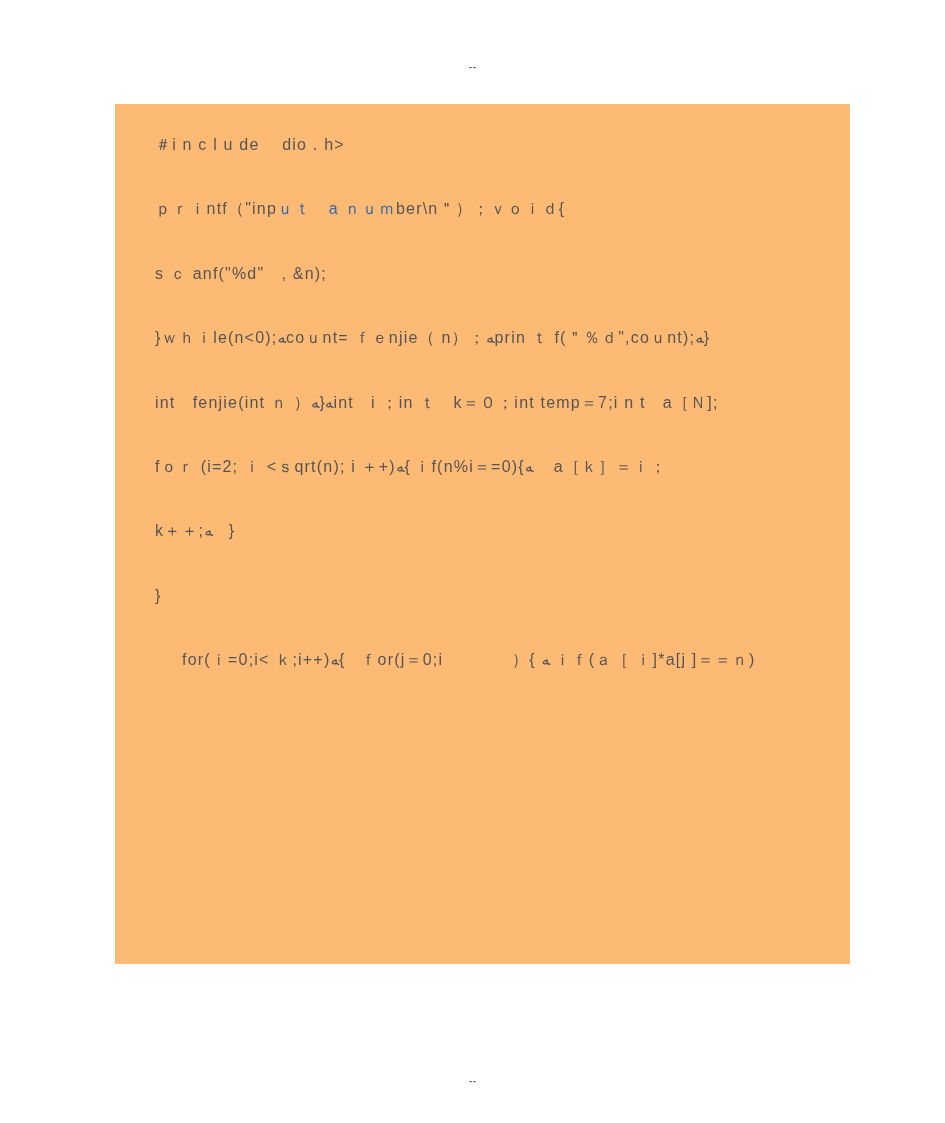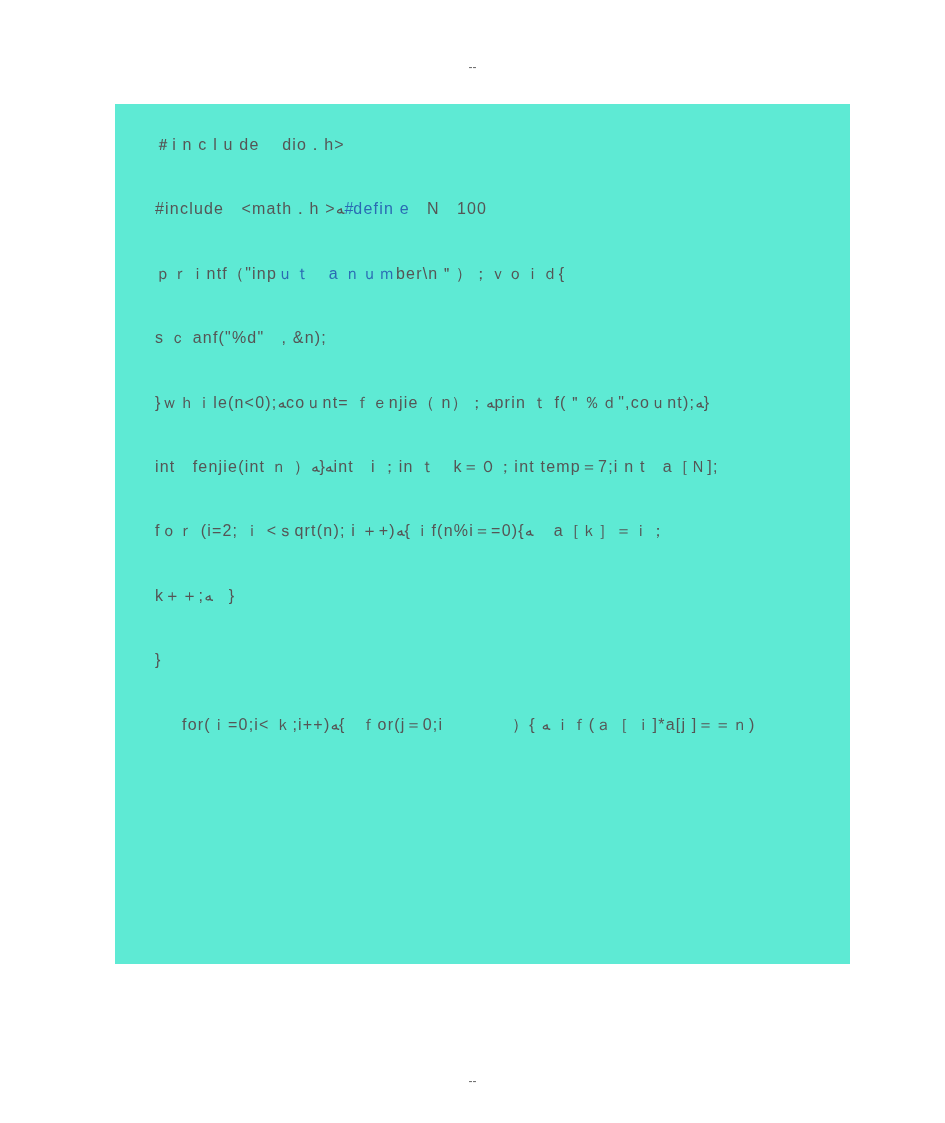--- a/index.html
+++ b/index.html
@@ -35,21 +35,21 @@
   .heading {
     font-weight: bold;
     font-size: 17px;
     color: #000;
     margin-left: 150px;
     margin-bottom: 28px;
     letter-spacing: 0.5px;
   }
   .code-block {
     margin: 0 95px 0 115px;
-    background: #5eead4;
+    background: #fdba74;
     padding: 30px 20px 30px 40px;
     box-sizing: border-box;
     min-height: 860px;
   }
   .code-line {
     font-family: "Microsoft YaHei", Consolas, Arial, sans-serif;
     font-size: 16px;
     color: #555;
     margin-bottom: 42px;
     letter-spacing: 1.2px;
@@ -70,23 +70,20 @@
 
   <div class="top-dash">--</div>
 
 
   <div class="code-block">
 
     <div class="code-line">
       <span>＃i n c l u de </span>&nbsp;&nbsp;&nbsp;<span>dio．h&gt;</span>
     </div>
 
-    <div class="code-line">
-      <span>#include　&lt;math．h &gt;</span><span>ﻪ</span><span class="kw">#defin e</span><span>　N　100</span>
-    </div>
 
 
 
     <div class="code-line">
       <span>ｐｒｉntf（"inp</span><span class="kw">ｕｔ　a ｎｕｍ</span><span>ber\n＂）；ｖｏｉｄ{</span>
     </div>
 
     <div class="code-line">s ｃ anf("%d"　,  &amp;n);</div>
 
     <div class="code-line">}ｗｈｉle(n&lt;0);ﻪcoｕnt= ｆｅnjie（ n）；ﻪprin ｔ f(＂％ｄ",coｕnt);ﻪ}</div>

